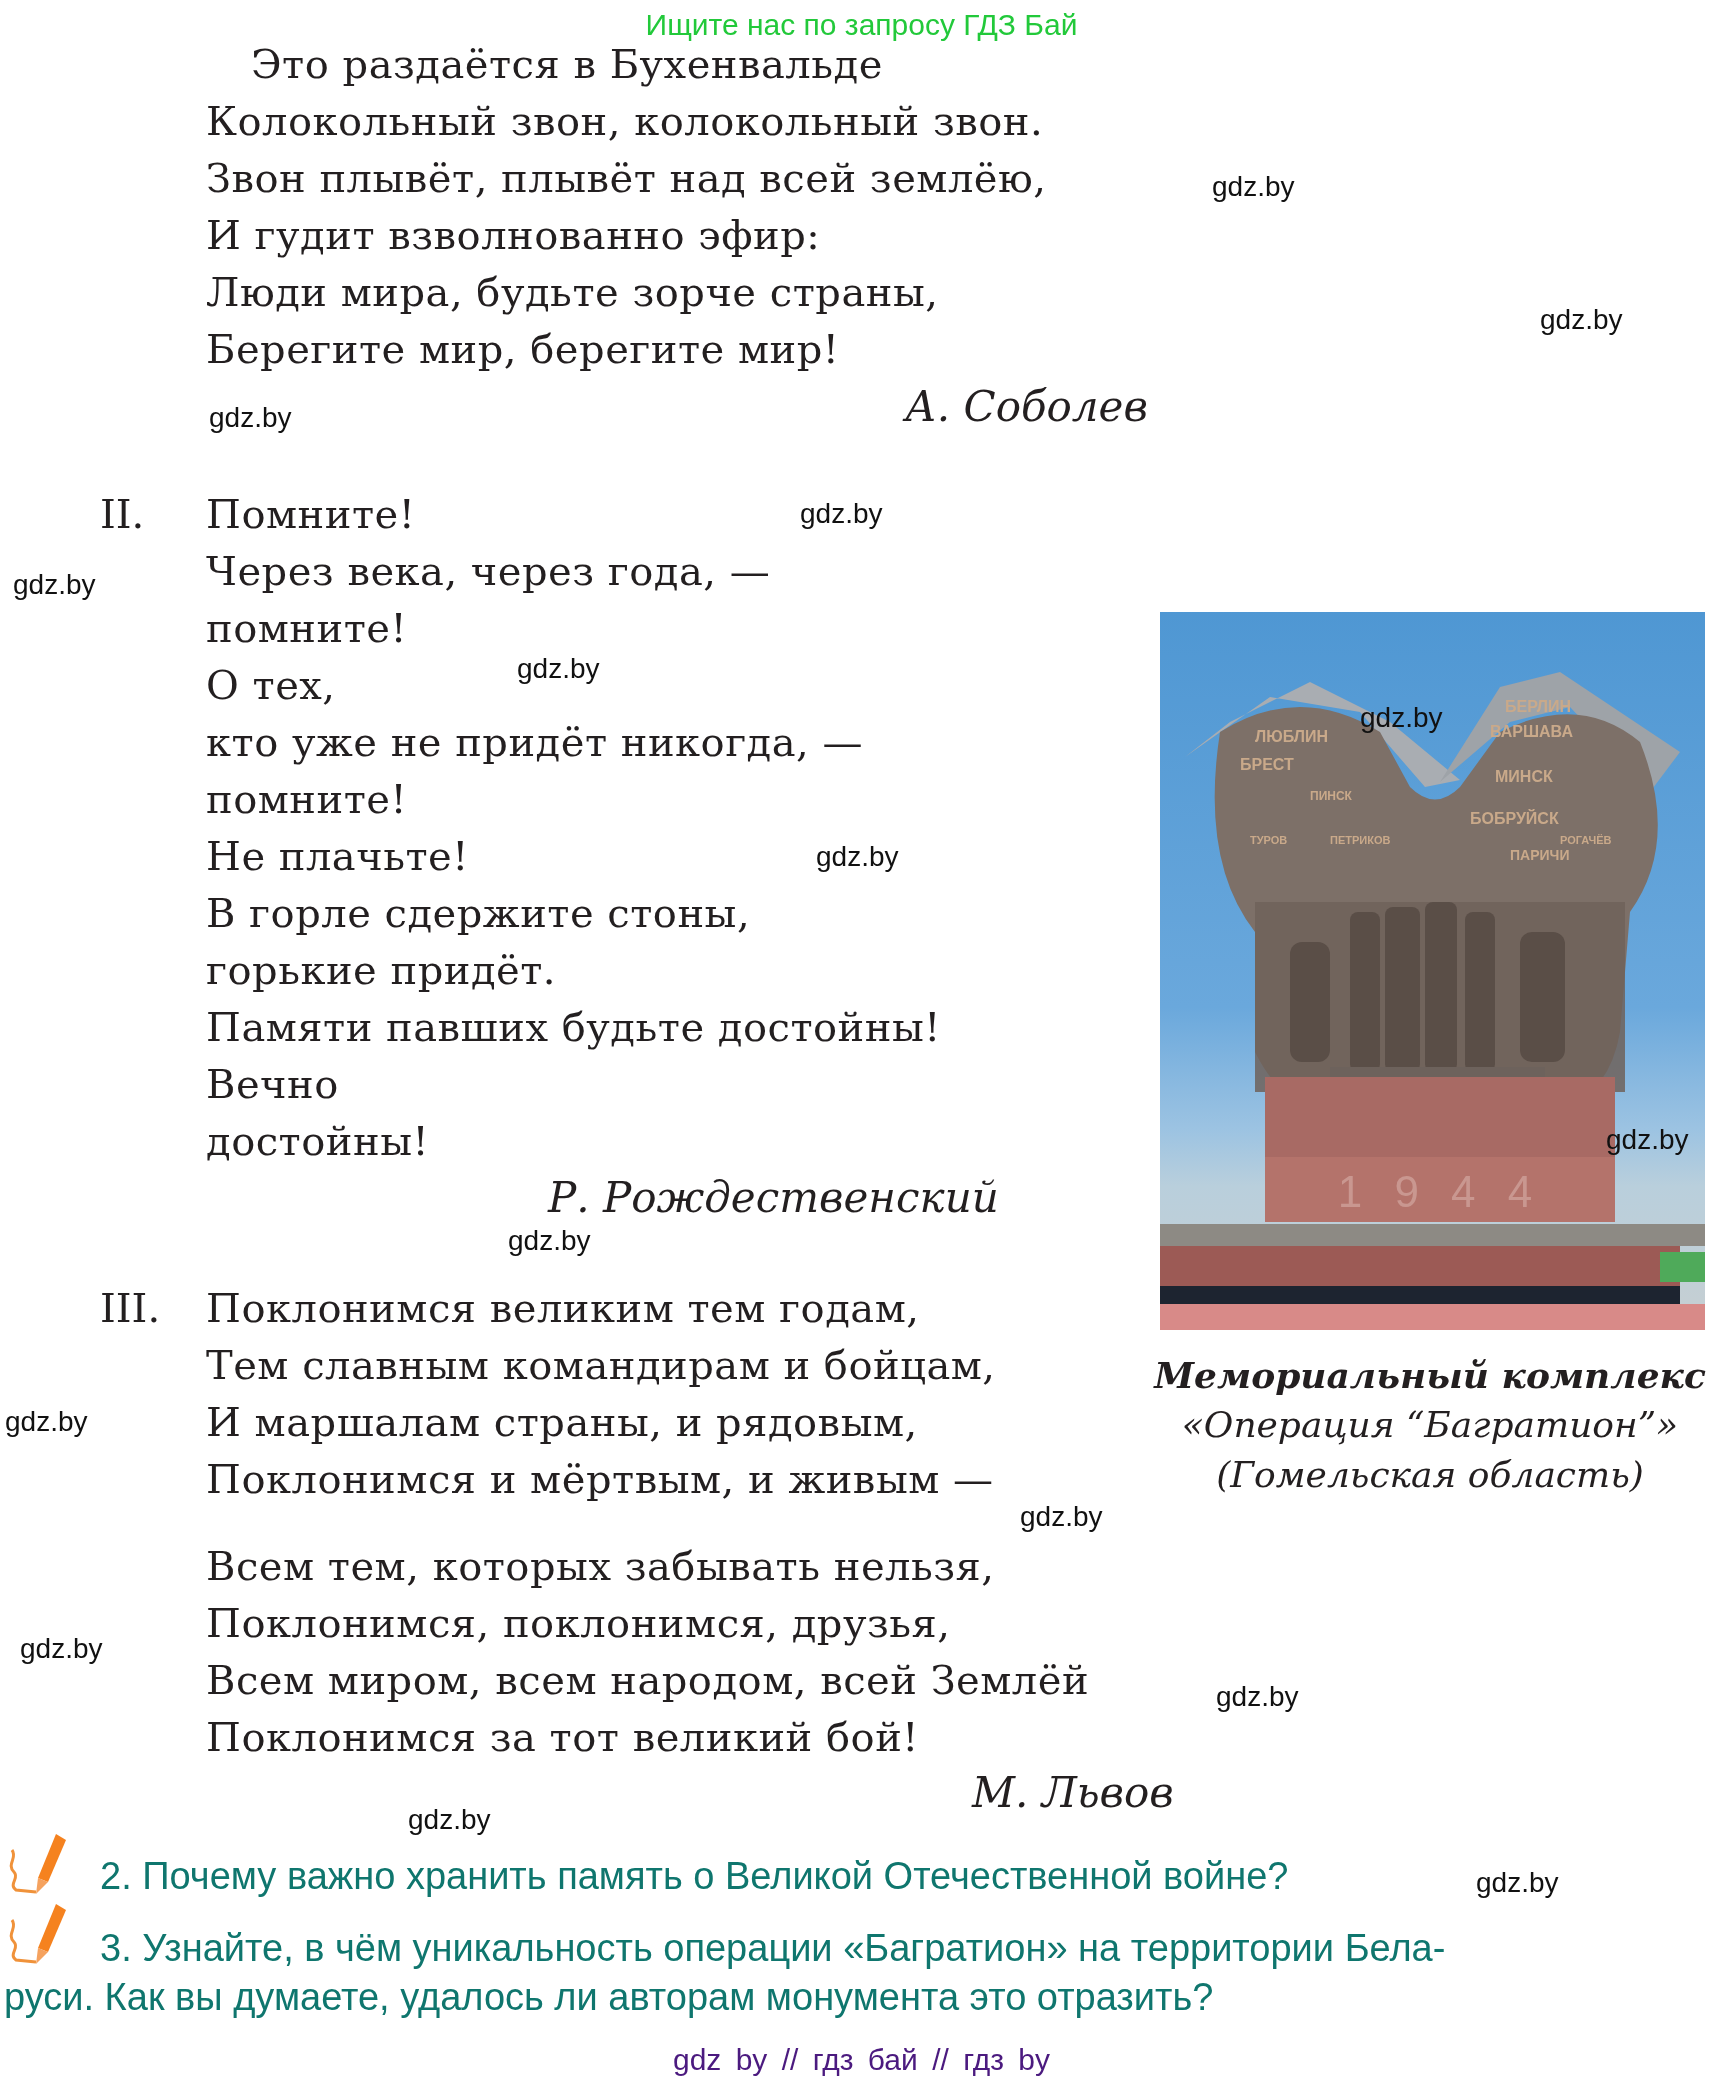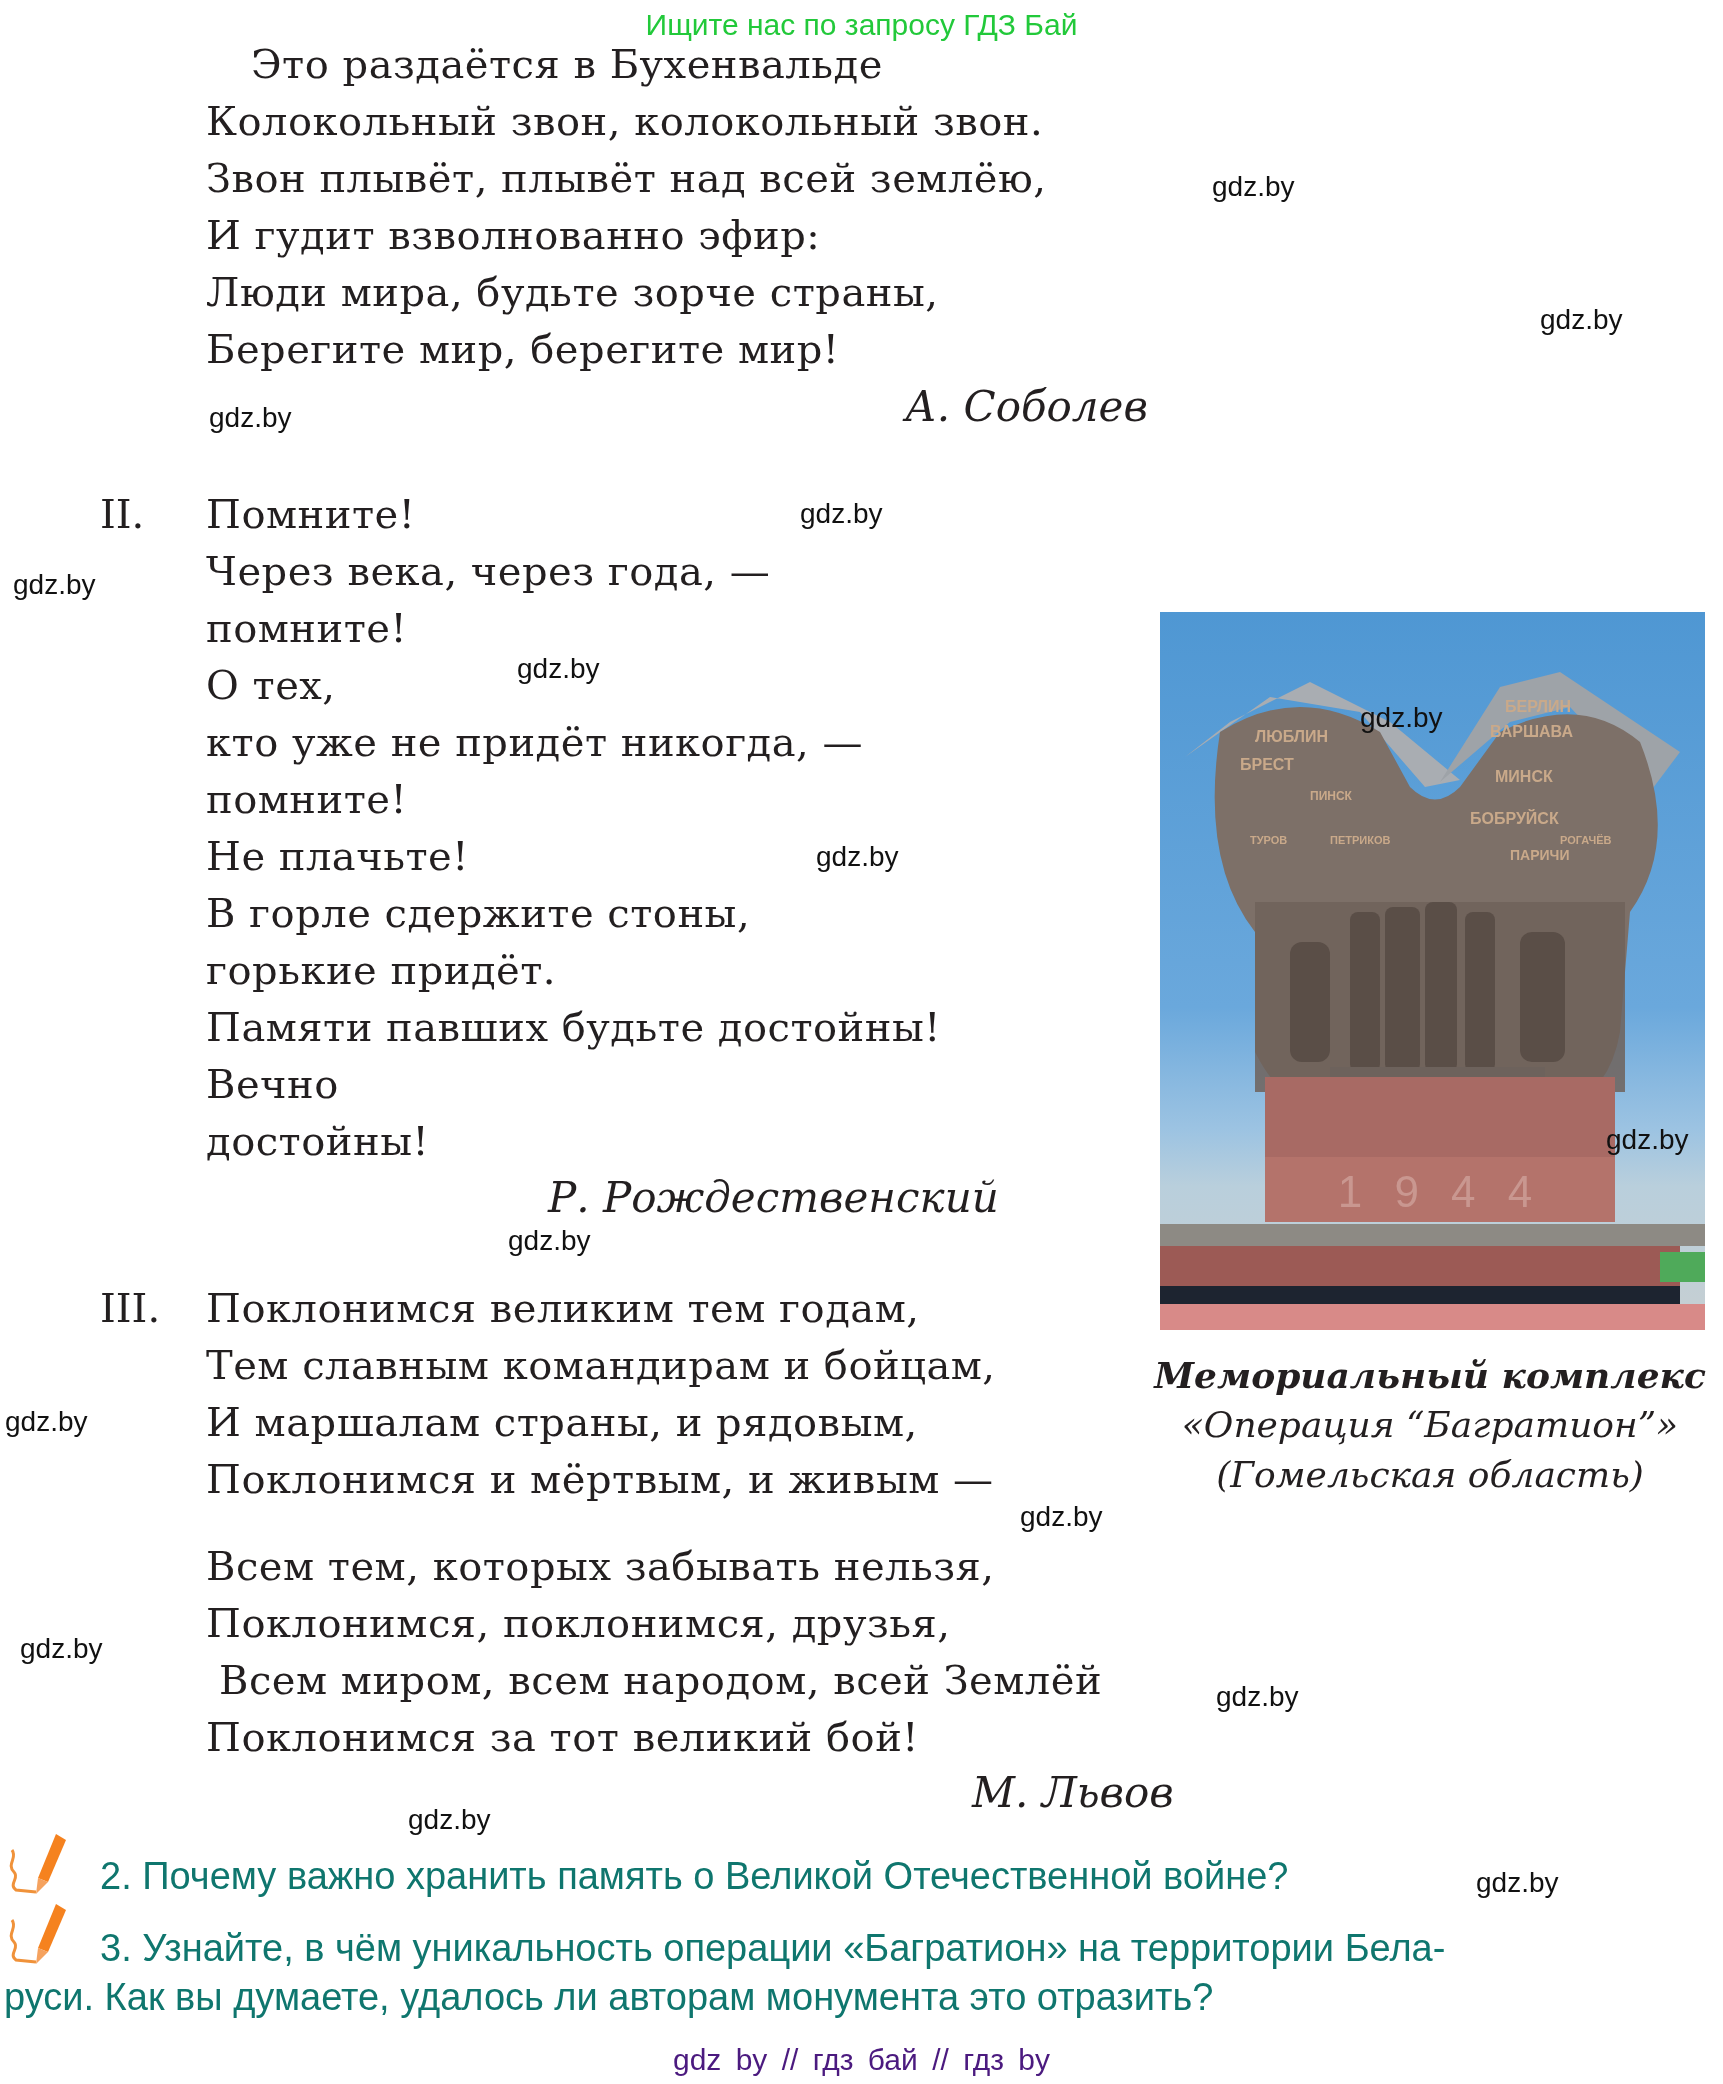--- a/index.html
+++ b/index.html
@@ -49,21 +49,21 @@
 </div>
 
 <div>
   <div class="abs numeral" style="left:100px; top:1286px;">III.</div>
   <div class="abs poem" style="left:206px; top:1286px;">Поклонимся великим тем годам,</div>
   <div class="abs poem" style="left:206px; top:1343px;">Тем славным командирам и бойцам,</div>
   <div class="abs poem" style="left:206px; top:1400px;">И маршалам страны, и рядовым,</div>
   <div class="abs poem" style="left:206px; top:1457px;">Поклонимся и мёртвым, и живым —</div>
   <div class="abs poem" style="left:206px; top:1544px;text-align:center;">Всем тем, которых забывать нельзя,</div>
   <div class="abs poem" style="left:206px; top:1601px;">Поклонимся, поклонимся, друзья,</div>
-  <div class="abs poem" style="left:219px; top:1658px;text-align:center;">Всем миром, всем народом, всей Землёй</div>
+  <div class="abs poem" style="left:206px; top:1658px;text-align:center;">Всем миром, всем народом, всей Землёй</div>
   <div class="abs poem" style="left:206px; top:1715px;">Поклонимся за тот великий бой!</div>
   <div class="abs sig" style="left:972px; top:1770px;">М. Львов</div>
 </div>
 
 <div class="abs photo">
   <svg width="545" height="718" viewBox="0 0 545 718" xmlns="http://www.w3.org/2000/svg">
 
     <polygon points="25,145 110,85 200,100 265,175 300,168 230,110 150,70 70,110" fill="#a9adb2"></polygon>
 
     <polygon points="280,170 340,75 400,60 520,140 490,180 410,95 350,110" fill="#9ea3a8"></polygon>

